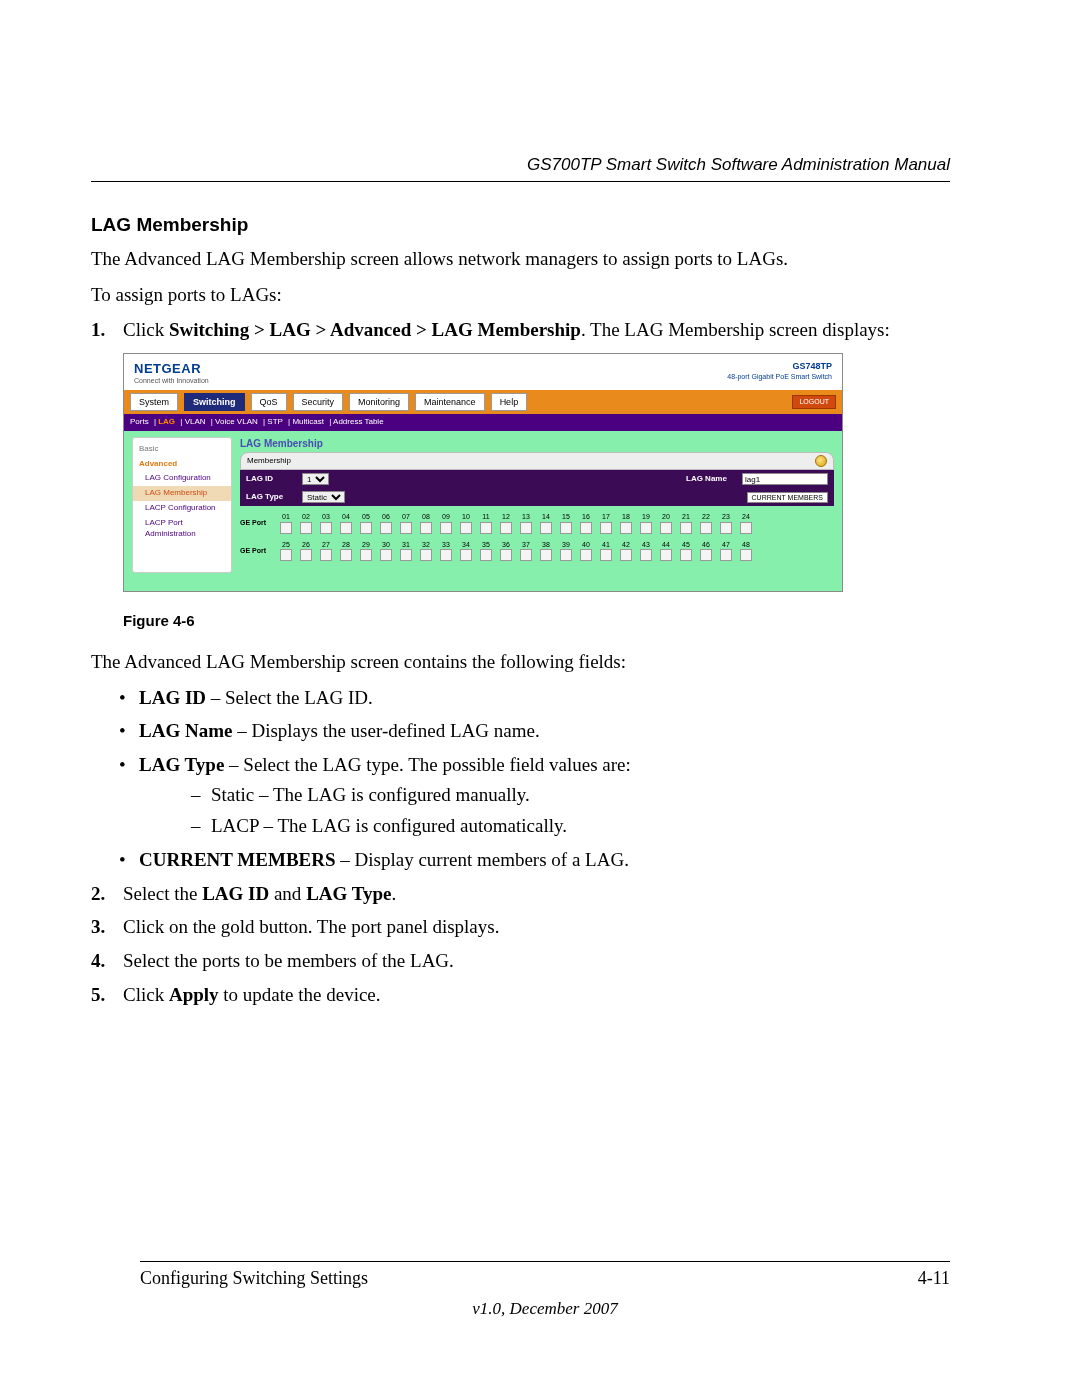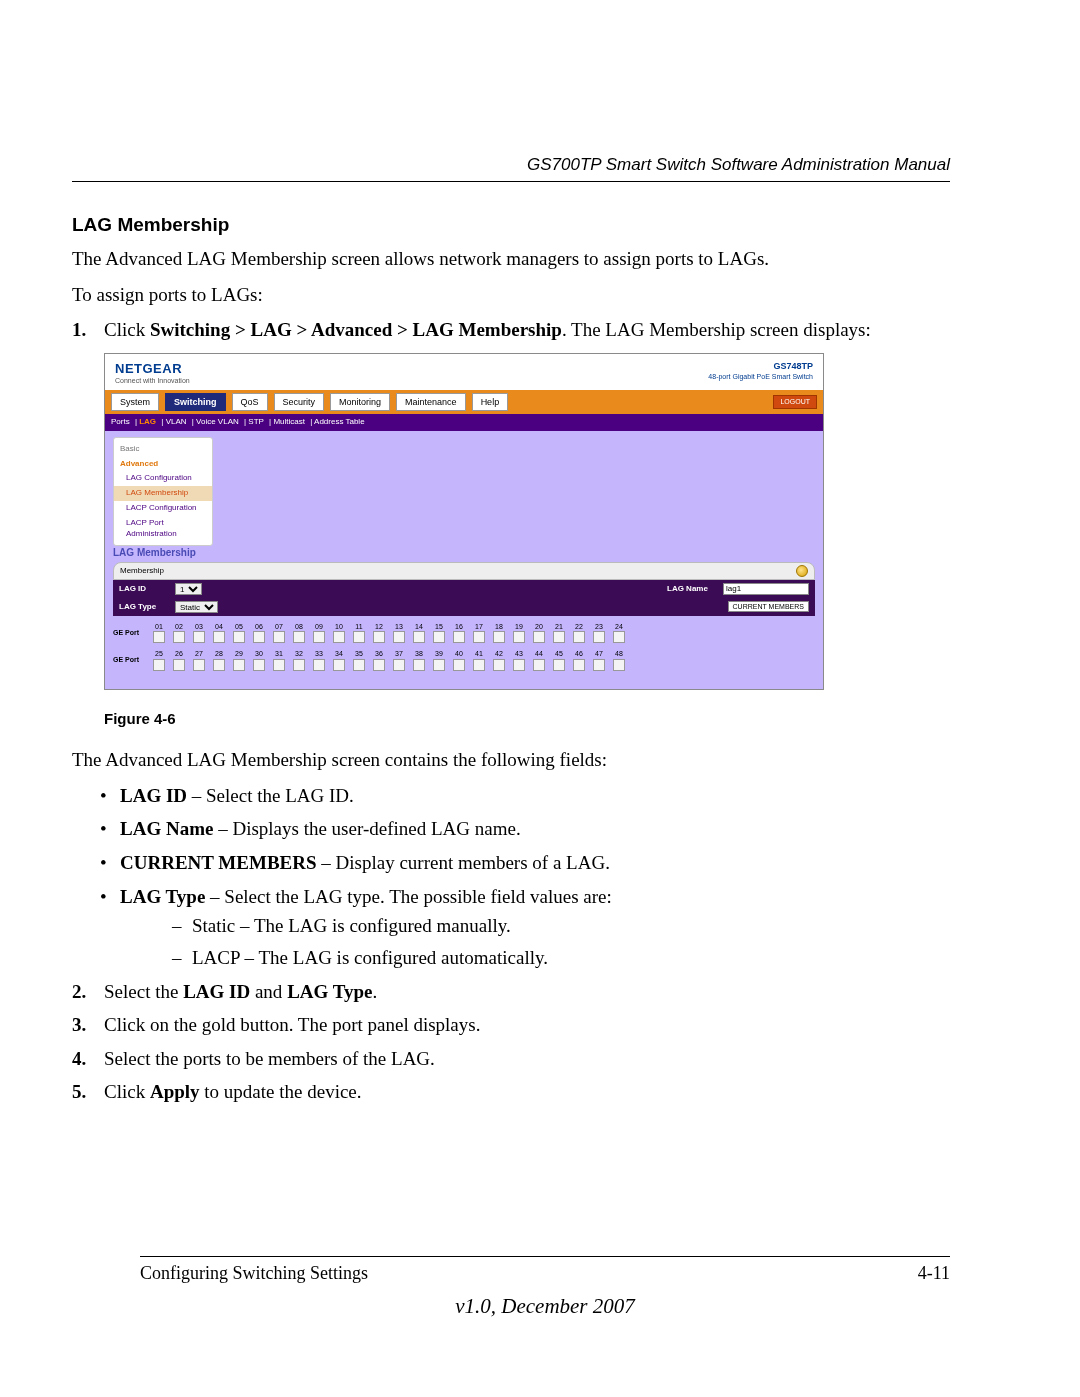--- a/index.html
+++ b/index.html
@@ -5,21 +5,21 @@
   * { box-sizing: border-box; margin: 0; padding: 0; }
   body {
     width: 1080px;
     height: 1397px;
     background: #fff;
     font-family: "Times New Roman", Times, serif;
     color: #000;
     position: relative;
   }
   .page {
-    padding: 155px 130px 0 72px;
+    padding: 155px 130px 0 91px;
   }
   .header-title {
     font-style: italic;
     font-family: Arial, Helvetica, sans-serif;
     font-size: 17px;
     text-align: right;
     margin-bottom: 6px;
   }
   hr.top-rule {
     border: none;
@@ -164,25 +164,25 @@
   }
   .purple-bar {
     background: #4b0082;
     color: #fff;
     padding: 3px 6px;
     font-size: 8px;
   }
   .purple-bar span { margin-right: 3px; }
   .purple-bar .sel { color: #ff8a00; font-weight: bold; }
   .shot-body {
-    background: #c4b5fd;
+    background: #86efac;
     padding: 6px 8px 18px 8px;
     display: flex;
+    gap: 8px;
     min-height: 160px;
-    flex-direction: column;
   }
   .sidenav {
     width: 100px;
     background: #fff;
     border: 1px solid #ccc;
     border-radius: 3px;
     padding: 4px 0;
     font-size: 8px;
   }
   .sidenav .sec {
@@ -284,21 +284,21 @@
     margin-bottom: 6px;
   }
   .footer-row {
     display: flex;
     justify-content: space-between;
     font-size: 18px;
   }
   .footer-version {
     text-align: center;
     font-style: italic;
-    font-size: 21px;
+    font-size: 17px;
     margin-top: 10px;
   }
   b { font-weight: bold; }
 </style>
 </head>
 <body>
 
 <div class="page">
   <div class="header-title">GS700TP Smart Switch Software Administration Manual</div>
   <hr class="top-rule">
@@ -578,27 +578,27 @@
 
       <div class="fig-caption">Figure 4-6</div>
     </li>
   </ol>
 
   <p class="body">The Advanced LAG Membership screen contains the following fields:</p>
 
   <ul class="bullets">
     <li><b>LAG ID</b><span> – Select the LAG ID.</span></li>
     <li><b>LAG Name</b><span> – Displays the user-defined LAG name.</span></li>
-    <li><b>CURRENT MEMBERS</b><span> – Display current members of a LAG.</span></li>
     <li><b>LAG Type</b><span> – Select the LAG type. The possible field values are:</span>
       <ul class="dash">
         <li>Static – The LAG is configured manually.</li>
         <li>LACP – The LAG is configured automatically.</li>
       </ul>
     </li>
+    <li><b>CURRENT MEMBERS</b><span> – Display current members of a LAG.</span></li>
   </ul>
 
   <ol class="steps" start="2" style="counter-reset: step 1;">
     <li><span>Select the </span><b>LAG ID</b><span> and </span><b>LAG Type</b><span>.</span></li>
     <li>Click on the gold button. The port panel displays.</li>
     <li>Select the ports to be members of the LAG.</li>
     <li><span>Click </span><b>Apply</b><span> to update the device.</span></li>
   </ol>
 </div>
 

